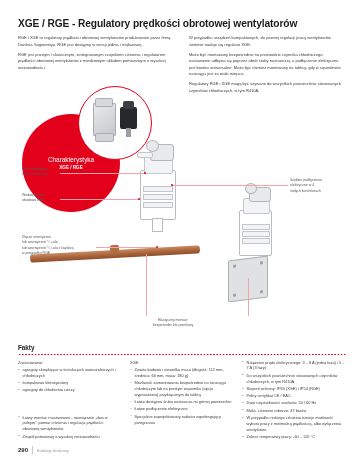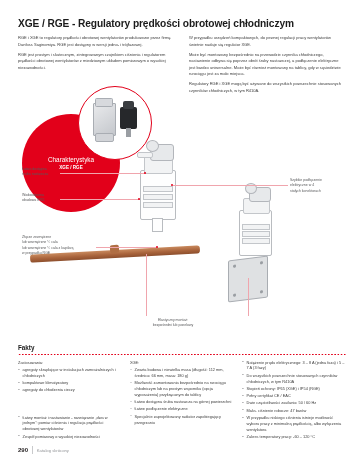--- a/index.html
+++ b/index.html
@@ -121,21 +121,21 @@
   .footer{position:absolute;left:18px;top:446px;display:flex;align-items:center;gap:4px;}
   .pgnum{font-size:6px;font-weight:bold;color:#231f20;}
   .frule{width:0.8px;height:8px;background:#c9cacc;}
   .ftext{font-size:4.2px;color:#939598;}
 </style>
 </head>
 <body>
 
 <div class="page">
 
-  <div class="title">XGE / RGE - Regulatory prędkości obrotowej chłodniczym</div>
+  <div class="title">XGE / RGE - Regulatory prędkości obrotowej wentylatorów</div>
 
   <div class="intro">
     <div class="col">
       <p>RGE i XGE to regulatory prędkości obrotowej wentylatorów produkowane przez firmę Danfoss Saginomiya. RGE jest dostępny w wersji jedno- i trójfazowej.</p>
       <p>RGE jest prostym i skutecznym, zintegrowanym czujnikiem ciśnienia i regulatorem prędkości obrotowej wentylatorów z miedziowym układem pomiarowym o wysokiej niezawodności.</p>
     </div>
     <div class="col">
       <p>W przypadku urządzeń kompaktowych, do pewnej regulacji pracy wentylatorów świetnie nadaje się regulator XGE.</p>
       <p>Może być montowany bezpośrednio na przewodzie czynnika chłodniczego, nastawienie odbywa się poprzez obrót śruby nastawczej, a podłączenie elektryczne jest bardzo uniwersalne. Może być również montowany na tablicy, gdy w sąsiedztwie rurociągu jest za mało miejsca.</p>
       <p>Regulatory RGE i XGE mogą być używane do wszystkich powszechnie stosowanych czynników chłodniczych, w tym R410A.</p>

